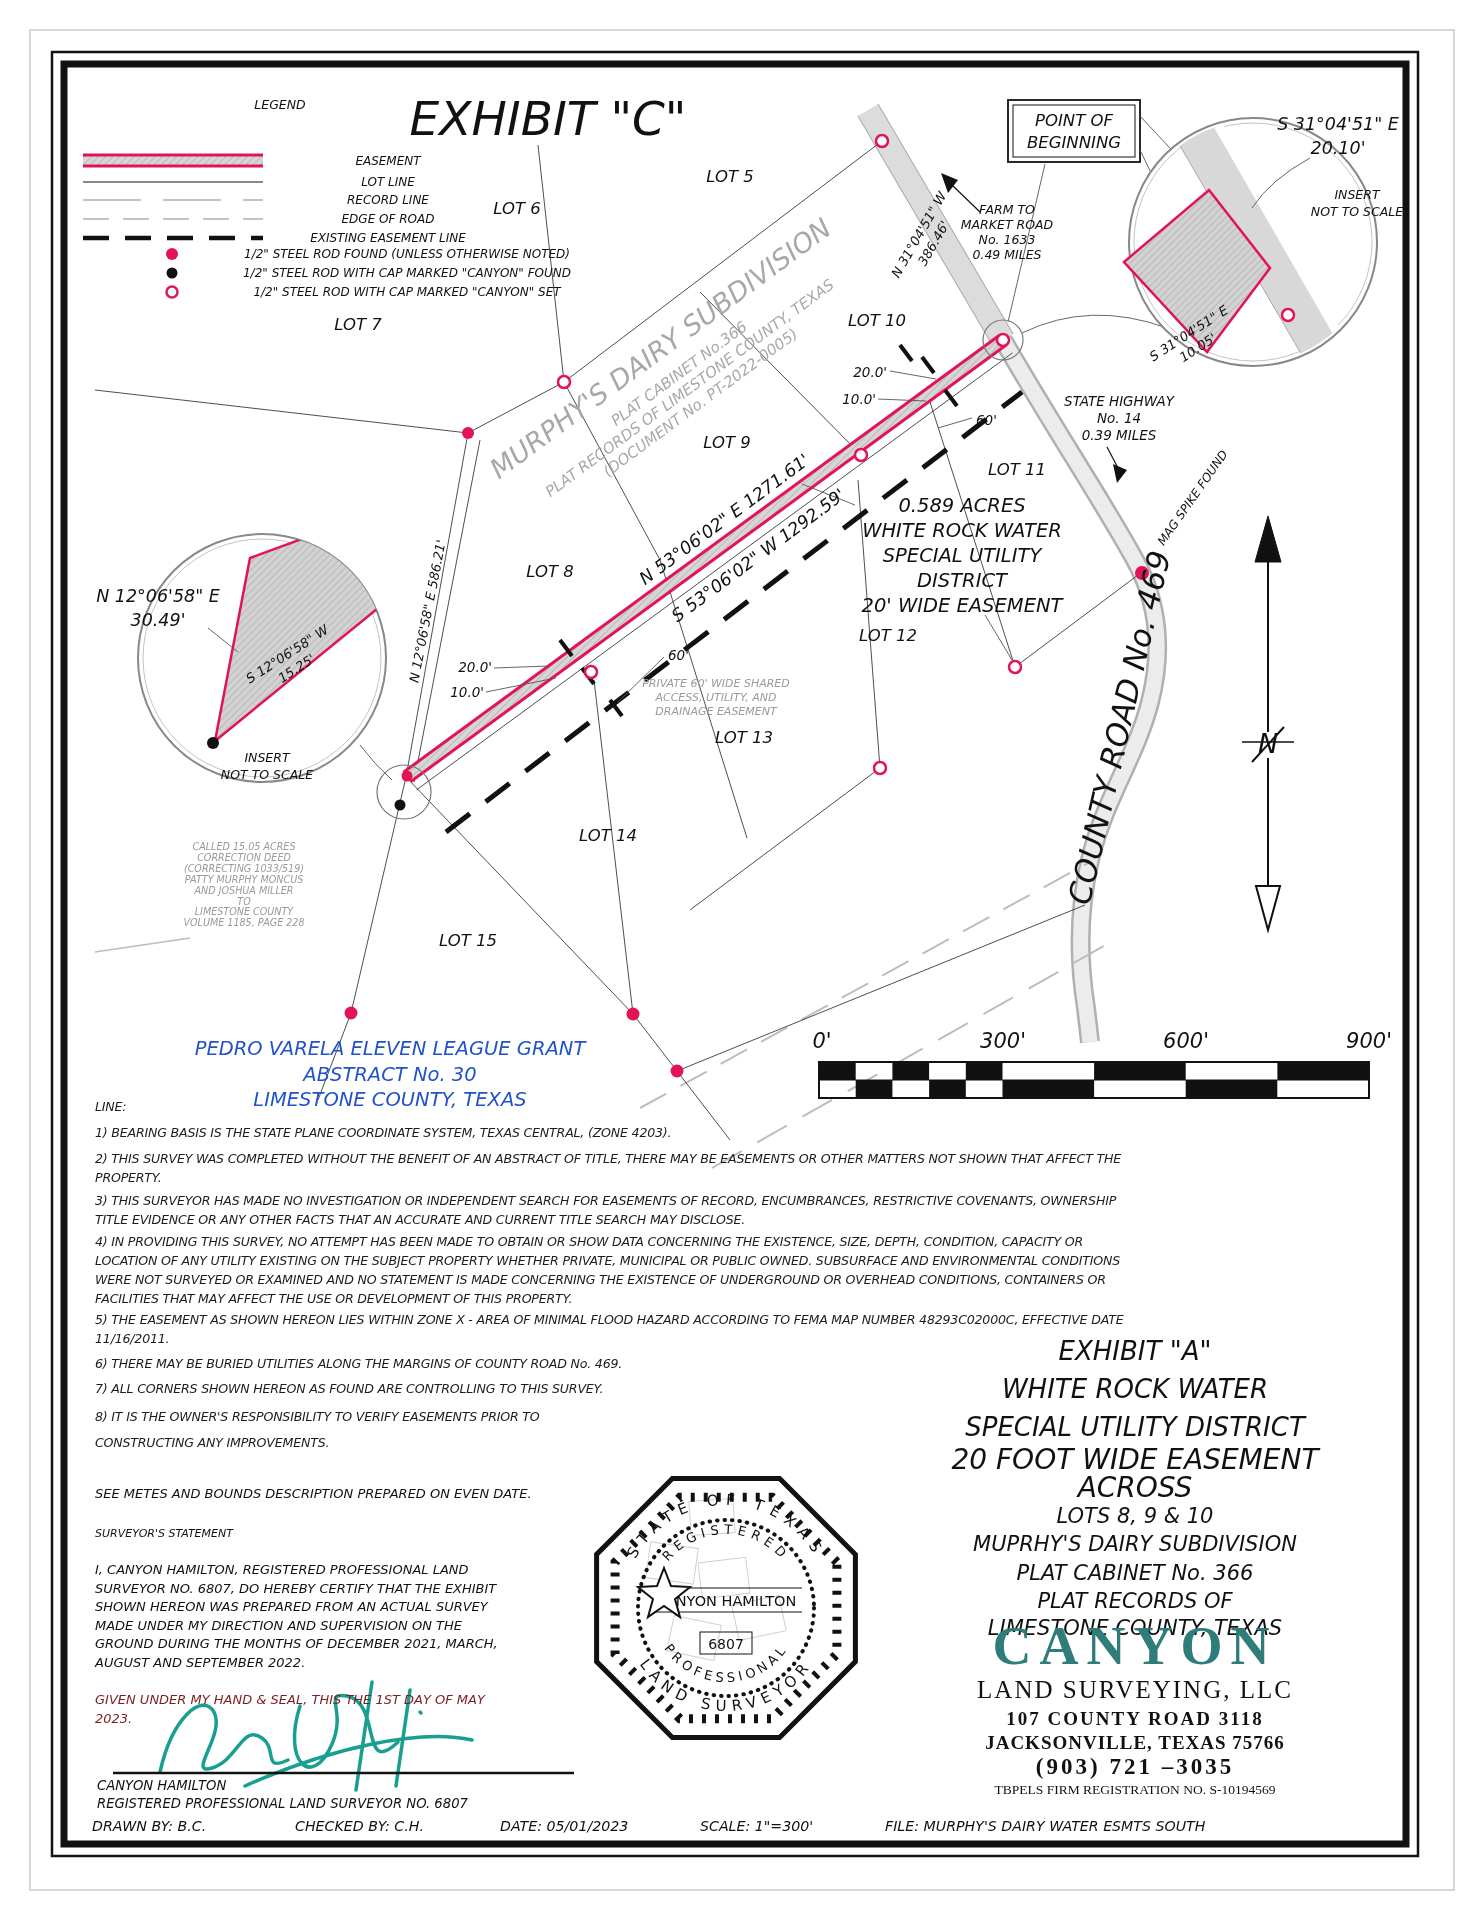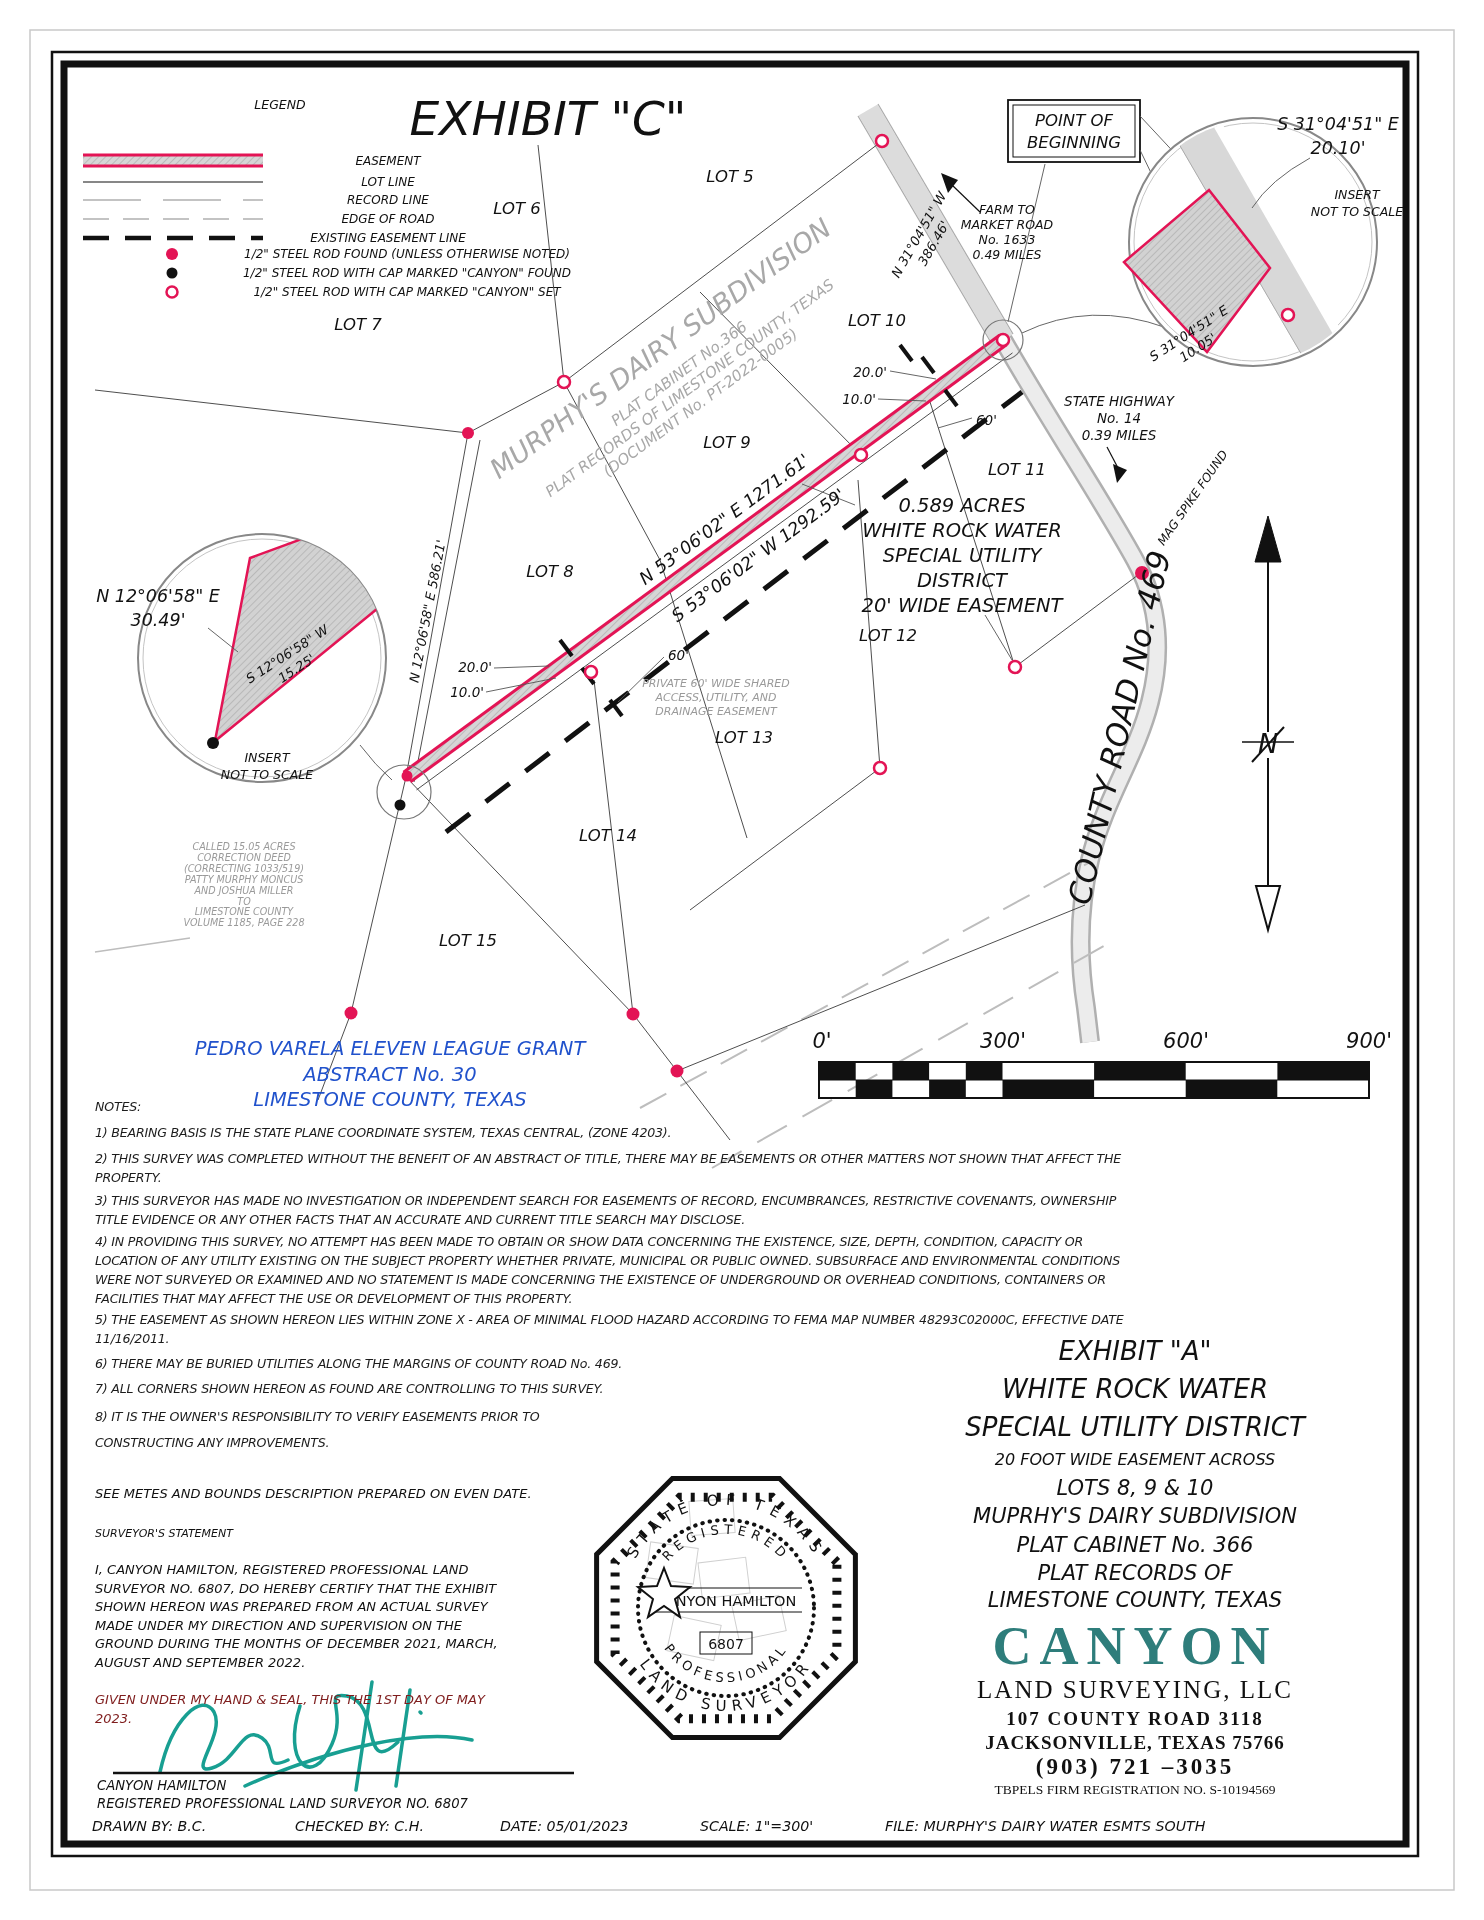--- a/index.html
+++ b/index.html
@@ -372,21 +372,21 @@
 LIMESTONE COUNTY
 VOLUME 1185, PAGE 228</div>
 
   <div class="abs blue" style="left:180px;top:1036px;width:420px;font-size:19.5px;line-height:25.5px;font-weight:normal;">
     <div>PEDRO VARELA ELEVEN LEAGUE GRANT</div>
     <div>ABSTRACT No. 30</div>
     <div>LIMESTONE COUNTY, TEXAS</div>
   </div>
 
   <div class="notes">
-    <p class="abs" style="left:95px;top:1097px;">NOTES:</p>
+    <p class="abs" style="left:95px;top:1097px;">LINE:</p>
     <p class="abs" style="left:95px;top:1123px;width:1035px;">1) BEARING BASIS IS THE STATE PLANE COORDINATE SYSTEM, TEXAS CENTRAL, (ZONE 4203).</p>
     <p class="abs pre" style="left:95px;top:1149px;width:1035px;">2) THIS SURVEY WAS COMPLETED WITHOUT THE BENEFIT OF AN ABSTRACT OF TITLE, THERE MAY BE EASEMENTS OR OTHER MATTERS NOT SHOWN THAT AFFECT THE
 PROPERTY.</p>
     <p class="abs pre" style="left:95px;top:1191px;width:1035px;">3) THIS SURVEYOR HAS MADE NO INVESTIGATION OR INDEPENDENT SEARCH FOR EASEMENTS OF RECORD, ENCUMBRANCES, RESTRICTIVE COVENANTS, OWNERSHIP
 TITLE EVIDENCE OR ANY OTHER FACTS THAT AN ACCURATE AND CURRENT TITLE SEARCH MAY DISCLOSE.</p>
     <p class="abs pre" style="left:95px;top:1232px;width:1040px;">4) IN PROVIDING THIS SURVEY, NO ATTEMPT HAS BEEN MADE TO OBTAIN OR SHOW DATA CONCERNING THE EXISTENCE, SIZE, DEPTH, CONDITION, CAPACITY OR
 LOCATION OF ANY UTILITY EXISTING ON THE SUBJECT PROPERTY WHETHER PRIVATE, MUNICIPAL OR PUBLIC OWNED.  SUBSURFACE AND ENVIRONMENTAL CONDITIONS
 WERE NOT SURVEYED OR EXAMINED AND NO STATEMENT IS MADE CONCERNING THE EXISTENCE OF UNDERGROUND OR OVERHEAD CONDITIONS, CONTAINERS OR
 FACILITIES THAT MAY AFFECT THE USE OR DEVELOPMENT OF THIS PROPERTY.</p>
     <p class="abs pre" style="left:95px;top:1310px;width:1035px;">5) THE EASEMENT AS SHOWN HEREON LIES WITHIN ZONE X - AREA OF MINIMAL FLOOD HAZARD ACCORDING TO FEMA MAP NUMBER 48293C02000C, EFFECTIVE DATE
@@ -408,21 +408,21 @@
   <div class="abs it pre" style="left:95px;top:1691px;width:430px;font-size:13px;line-height:18.6px;color:#7f1d1d;">GIVEN UNDER MY HAND &amp; SEAL, THIS THE 1ST DAY OF MAY
 2023.</div>
 
   <div class="abs it" style="left:97px;top:1778px;font-size:13.2px;color:#111;">CANYON HAMILTON</div>
   <div class="abs it" style="left:97px;top:1796px;font-size:13.2px;color:#111;">REGISTERED PROFESSIONAL LAND SURVEYOR NO. 6807</div>
 
   <div class="abs rightblock" style="left:905px;top:1332px;width:460px;">
     <div style="font-size:26px;line-height:38px;">EXHIBIT "A"</div>
     <div style="font-size:26px;line-height:38px;">WHITE ROCK WATER</div>
     <div style="font-size:26px;line-height:38px;">SPECIAL UTILITY DISTRICT</div>
-    <div style="font-size:16px;line-height:28px;">20 FOOT WIDE EASEMENT ACROSS</div>
+    <div style="font-size:28px;line-height:28px;">20 FOOT WIDE EASEMENT ACROSS</div>
     <div style="font-size:21px;line-height:28px;">LOTS 8, 9 &amp; 10</div>
     <div style="font-size:21px;line-height:29px;">MUPRHY'S DAIRY SUBDIVISION</div>
     <div style="font-size:21px;line-height:29px;">PLAT CABINET No. 366</div>
     <div style="font-size:21px;line-height:27px;">PLAT RECORDS OF</div>
     <div style="font-size:21px;line-height:27px;">LIMESTONE COUNTY, TEXAS</div>
   </div>
 
   <div class="abs firm" style="left:905px;top:1620px;width:460px;">
     <div style="font-size:54px;line-height:52px;font-weight:bold;letter-spacing:8px;color:#2e7d7b;">CANYON</div>
     <div style="font-size:25px;line-height:35px;letter-spacing:2px;">LAND SURVEYING, LLC</div>

